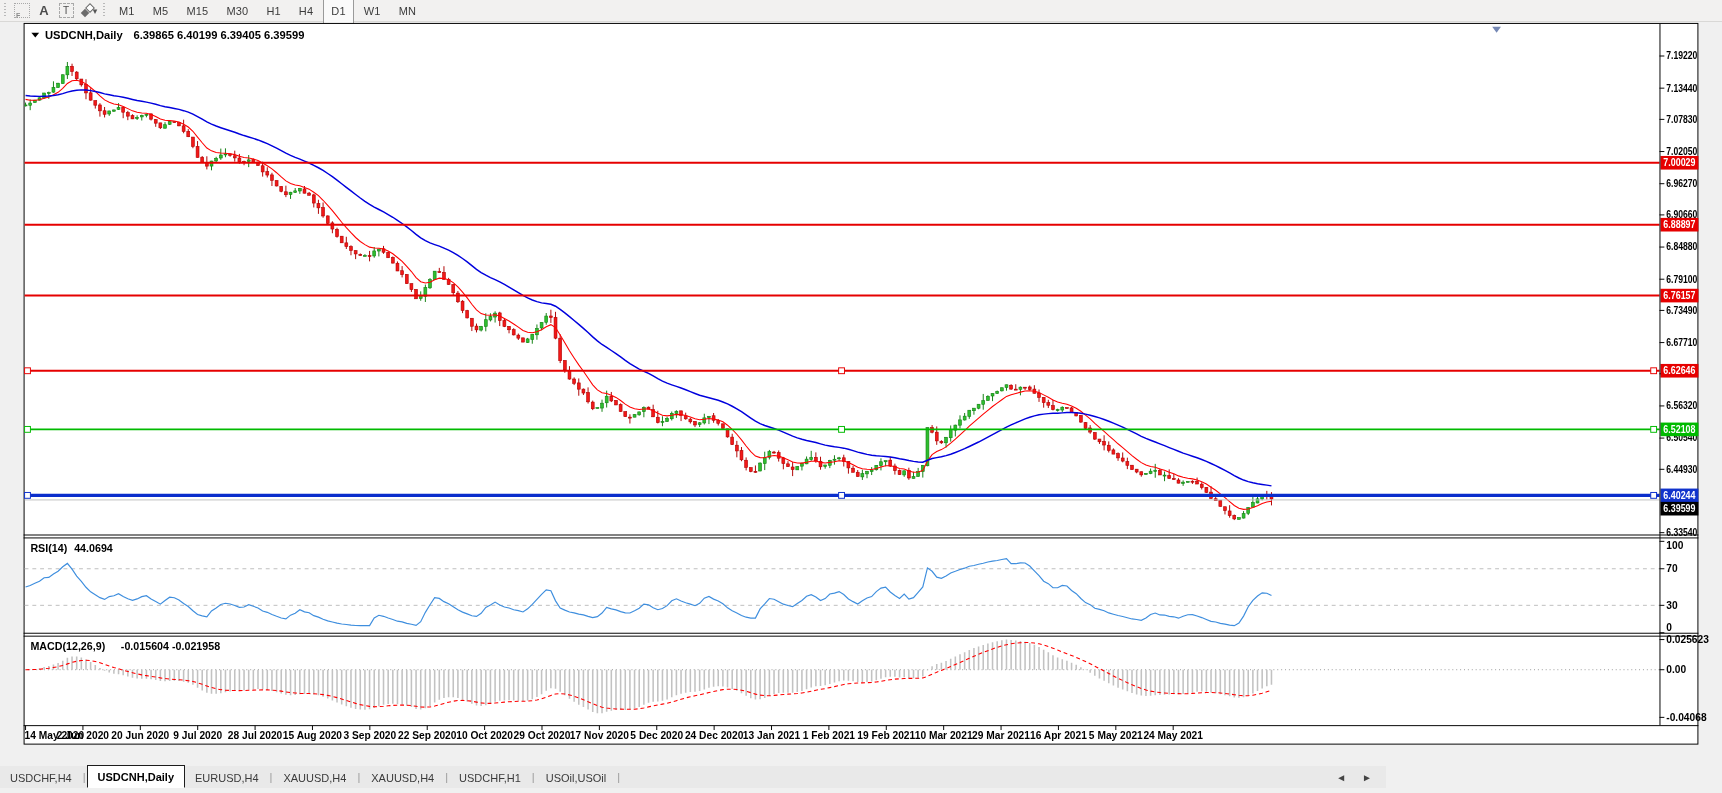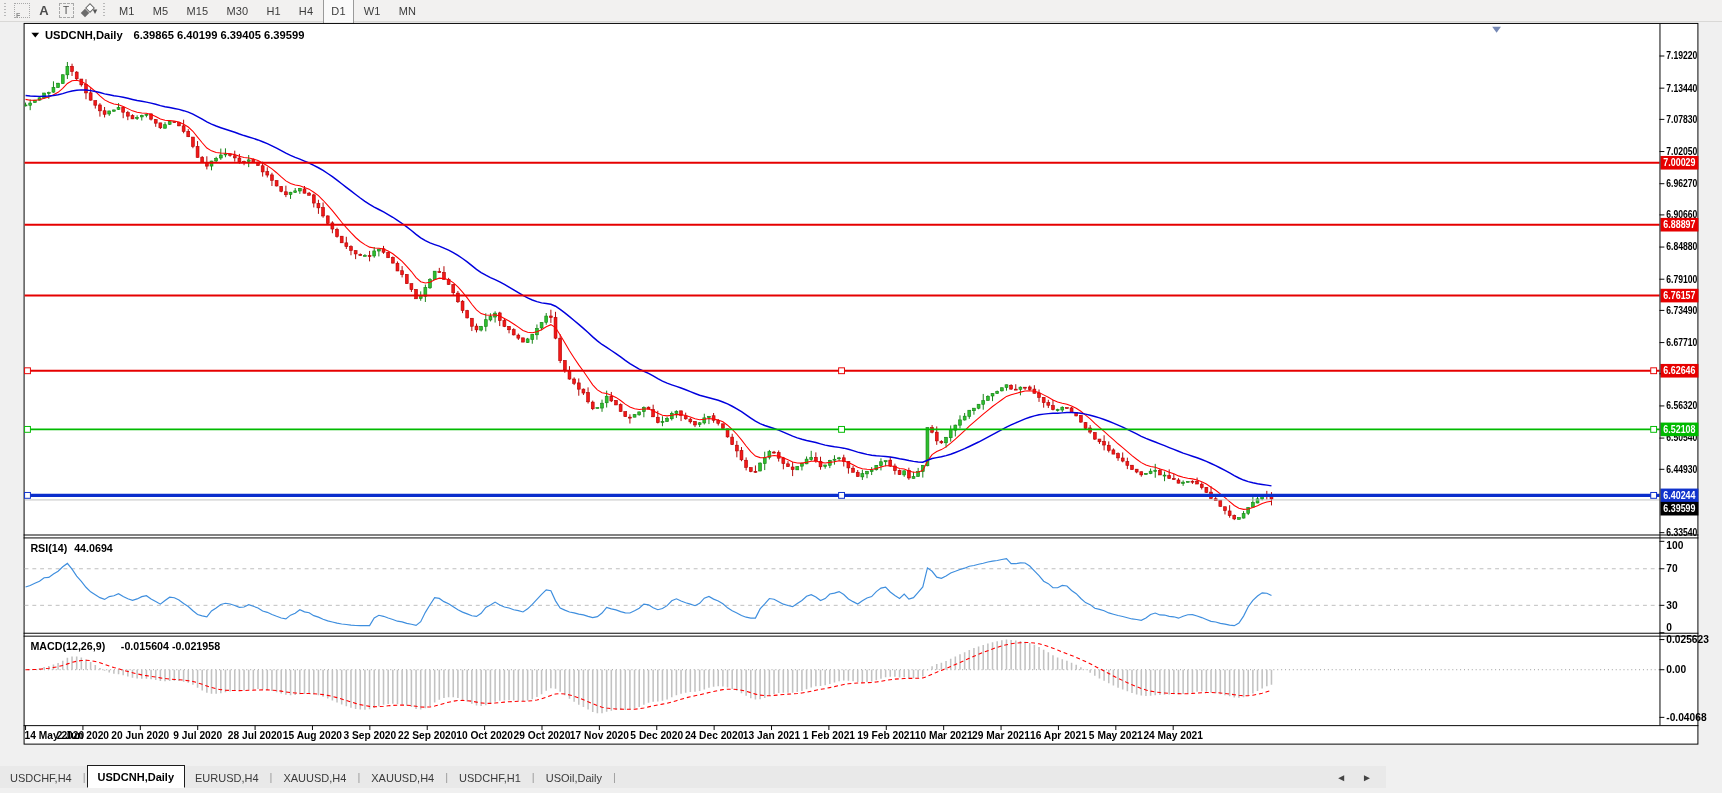--- a/index.html
+++ b/index.html
@@ -1090,21 +1090,21 @@
       <span class="tab-sep">|</span>
       <div class="tab active">USDCNH,Daily</div>
       <div class="tab">EURUSD,H4</div>
       <span class="tab-sep">|</span>
       <div class="tab">XAUUSD,H4</div>
       <span class="tab-sep">|</span>
       <div class="tab">XAUUSD,H4</div>
       <span class="tab-sep">|</span>
       <div class="tab">USDCHF,H1</div>
       <span class="tab-sep">|</span>
-      <div class="tab">USOil,Daily</div>
+      <div class="tab">USOil,USOil</div>
       <span class="tab-sep">|</span>
     </div>
   <div id="tab-scrolls">
     <span>◄</span>
     <span>►</span>
   </div>
 </div>
 <div id="bottom-strip"></div>
 
 </body></html>

